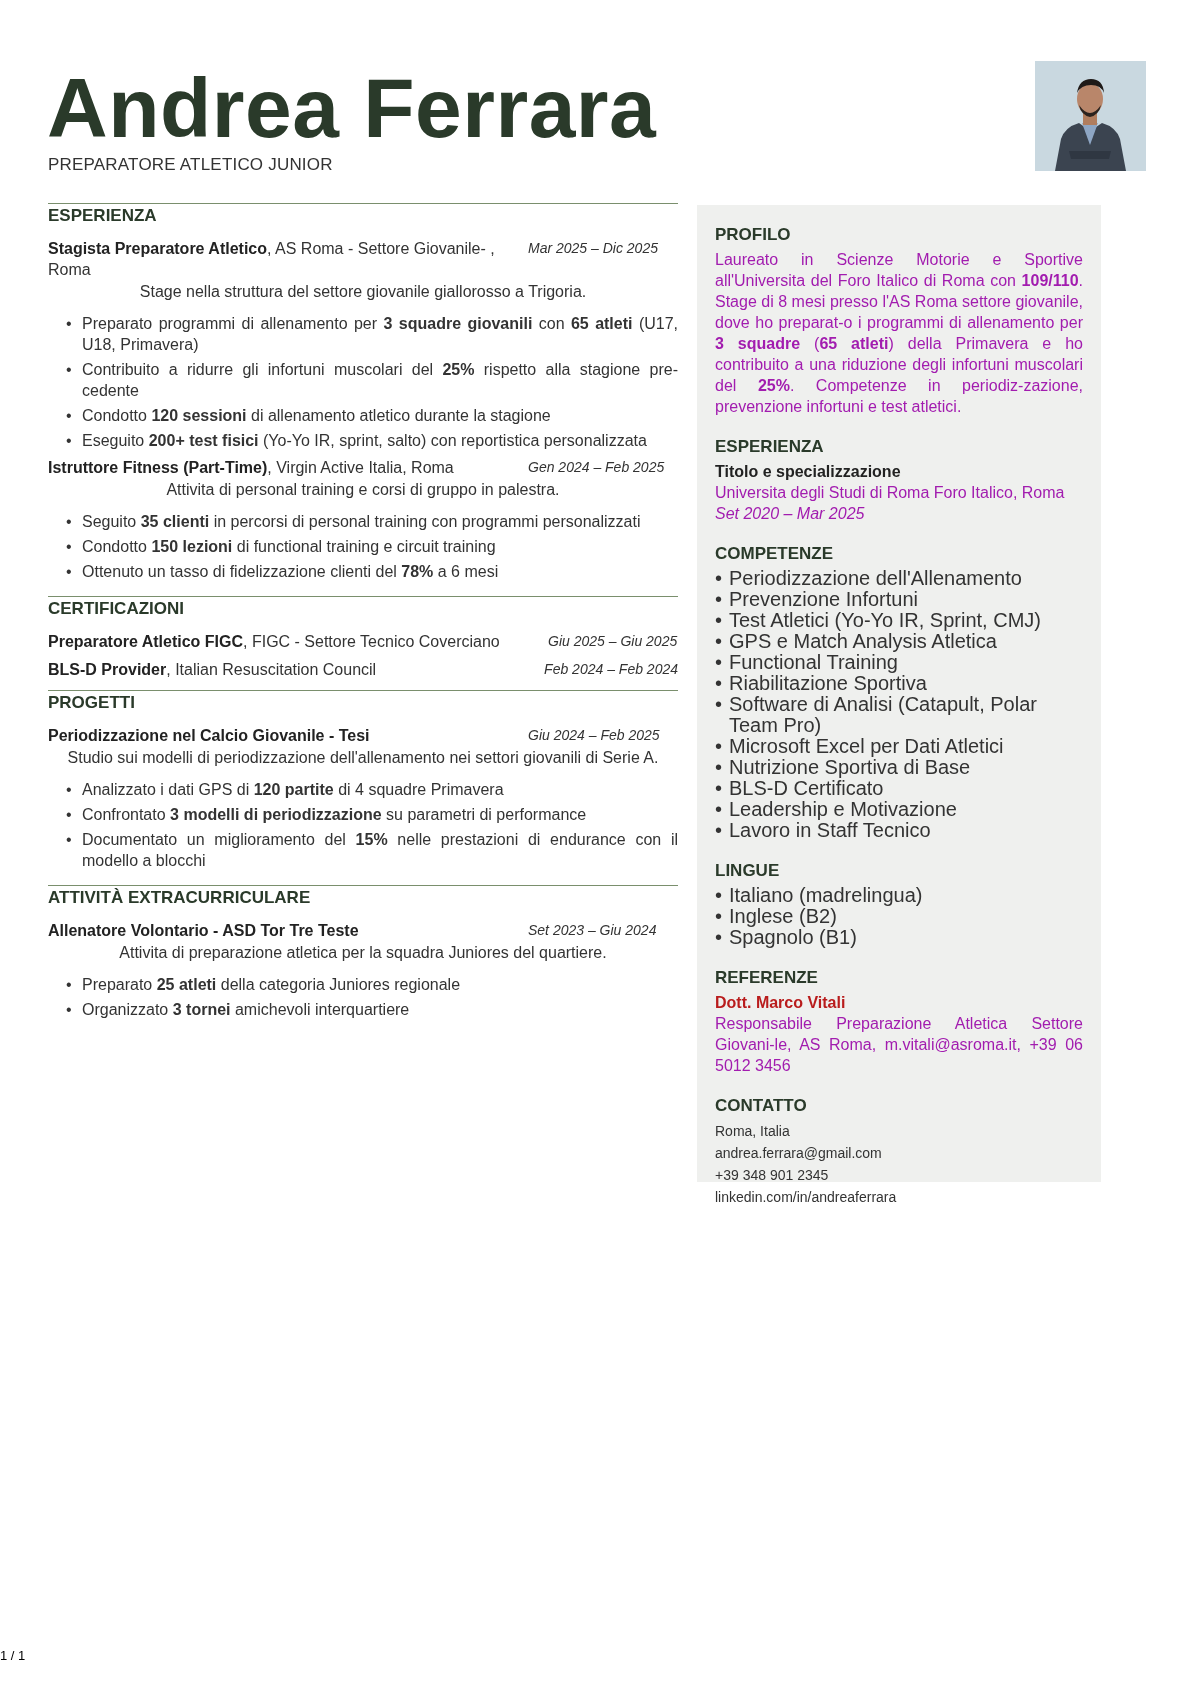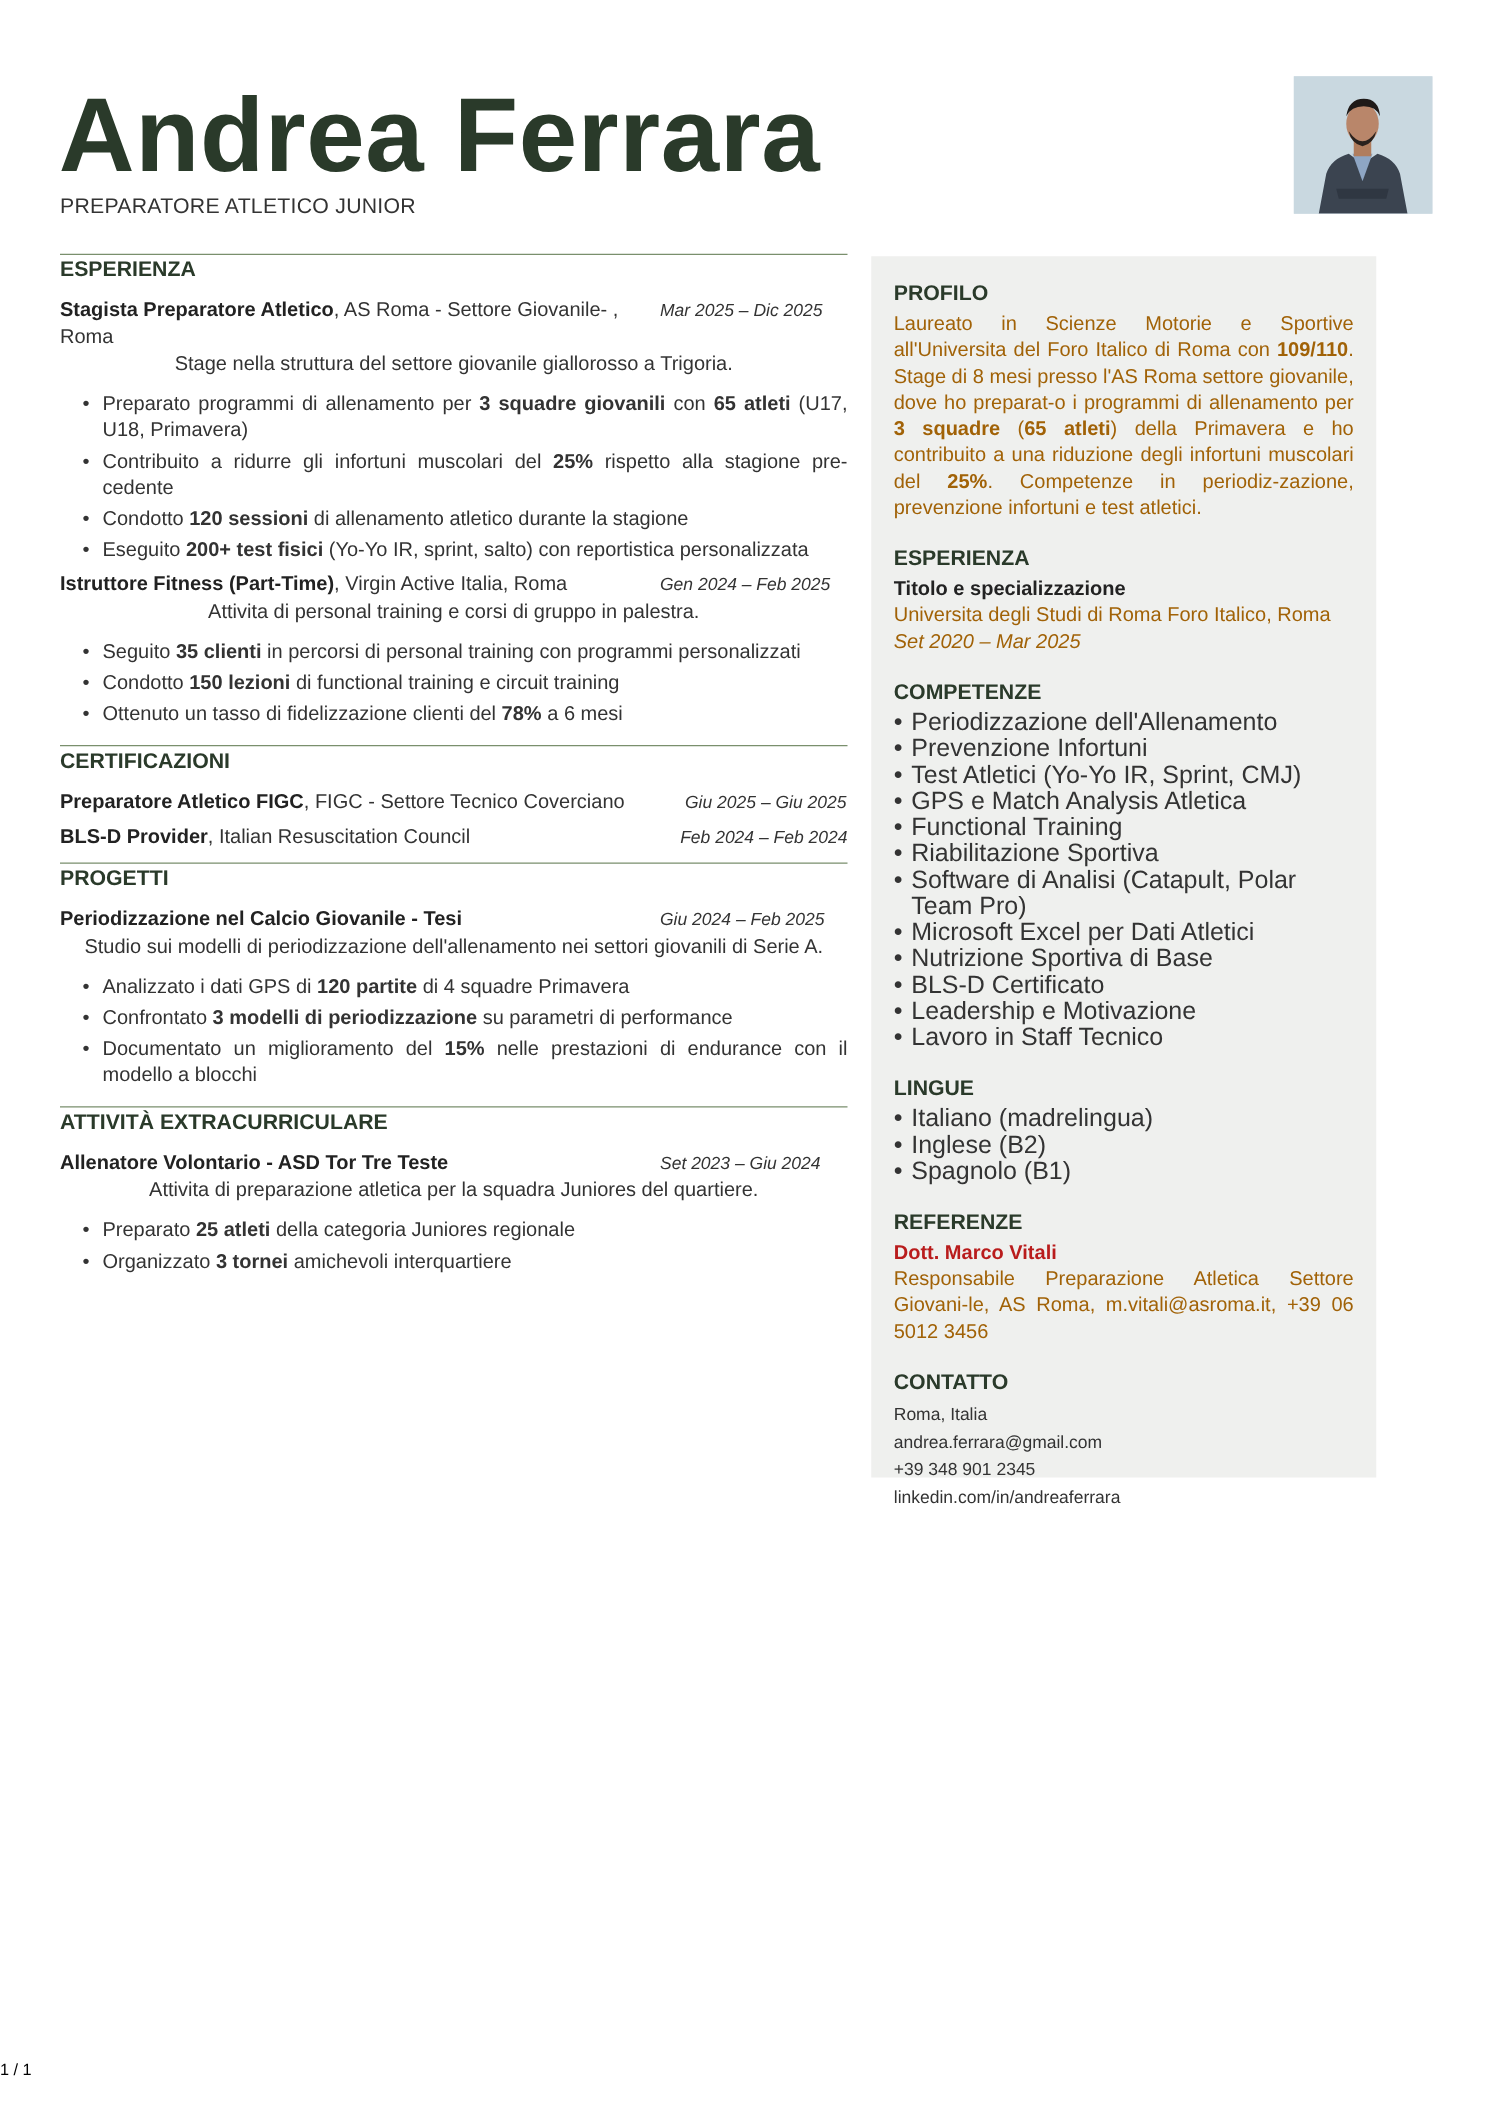--- a/index.html
+++ b/index.html
@@ -15,21 +15,21 @@
   .entry-head .left b { color: #222; }
   .entry-head .date { font-style: italic; font-size: 14px; color: #333; white-space: nowrap; }
   .desc { font-size: 16px; line-height: 22px; margin-top: 1px; text-align: center; }
   ul.bullets { margin: 10px 0 6px 0; padding-left: 34px; list-style: none; }
   ul.bullets li { font-size: 16px; line-height: 21px; margin-bottom: 4px; position: relative; text-align: justify; }
   ul.bullets li:before { content: "•"; position: absolute; left: -16px; }
   .side { position: absolute; left: 697px; top: 205px; width: 404px; height: 977px; background: #eff0ee; }
   .side-inner { padding: 20px 18px 0 18px; }
   .side-title { font-size: 17px; font-weight: bold; color: #2a3a2a; margin-bottom: 4px; }
   .side-block { margin-bottom: 20px; }
-  .side-text { font-size: 16px; line-height: 21px; text-align: justify; color: #a16207; }
+  .side-text { font-size: 16px; line-height: 21px; text-align: justify; color: #a21caf; }
   .side-list { list-style: none; padding: 0; margin: 0; }
   .side-list li { font-size: 20px; line-height: 21px; padding-left: 14px; position: relative; }
   .side-list li:before { content: "•"; position: absolute; left: 0; }
   .contact-line { font-size: 14px; line-height: 22px; }
   .page-num { position: absolute; left: 0; width: 1099px; top: 1648px; text-align: left; font-size: 13px; color: #000000; }
 </style>
 </head>
 <body>
 
 <div>

